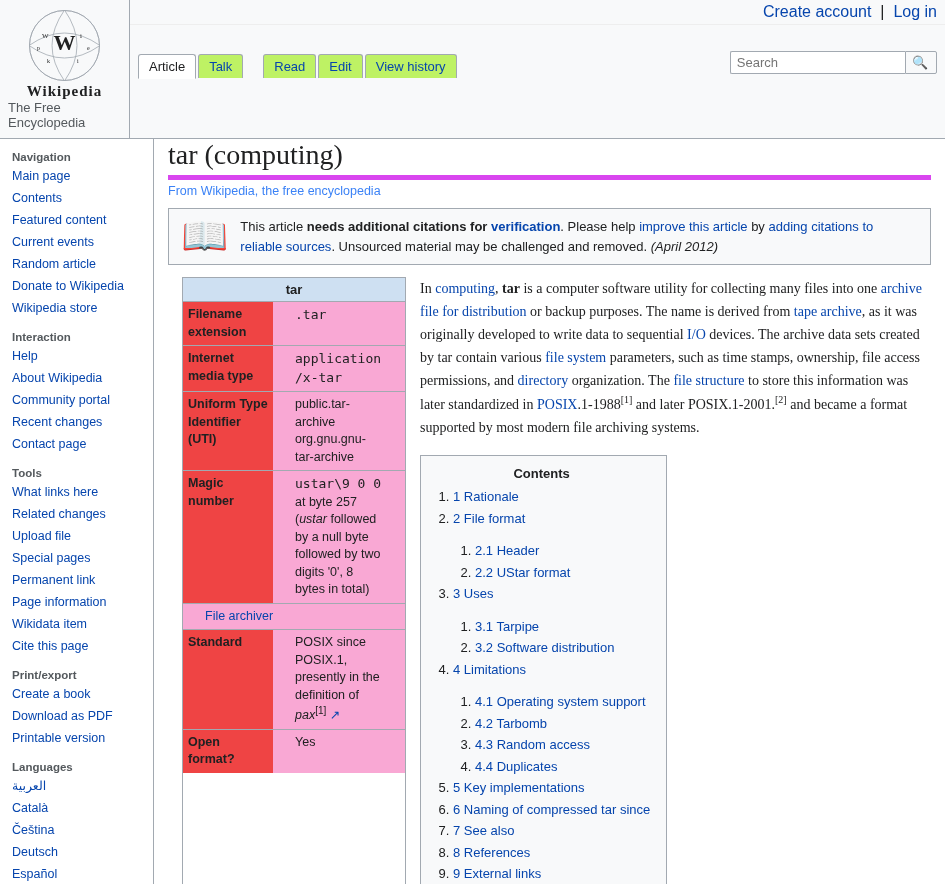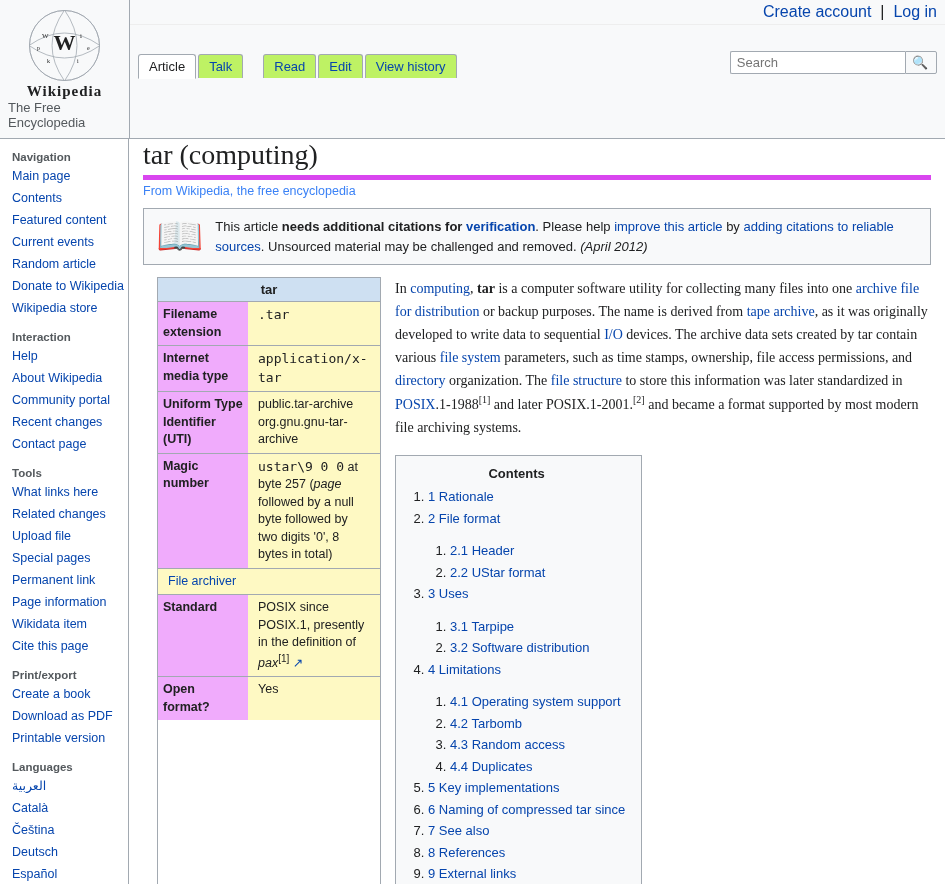--- a/index.html
+++ b/index.html
@@ -21,40 +21,40 @@
     #nav-top-right { text-align: right; padding: 3px 8px; font-family: sans-serif; font-size: 16px; border-bottom: 1px solid #eee; }
     #nav-tabs-search { display: flex; align-items: flex-end; justify-content: space-between; padding: 0 8px; }
     #nav-tabs { display: flex; align-items: flex-end; gap: 2px; padding-top: 4px; }
     .nav-tab { padding: 4px 10px; border: 1px solid #a2a9b1; border-bottom: none; border-radius: 3px 3px 0 0; background: #bef264; font-family: sans-serif; font-size: 13px; cursor: pointer; color: #0645ad; }
     .nav-tab.active { background: #fff; border-bottom: 1px solid #fff; color: #202122; margin-bottom: -1px; margin-top: 25px; }
     #nav-search { display: flex; align-items: center; padding-bottom: 4px; }
     #nav-search input { padding: 3px 6px; border: 1px solid #a2a9b1; border-right: none; border-radius: 2px 0 0 2px; font-size: 13px; width: 175px; }
     #nav-search button { padding: 3px 7px; border: 1px solid #a2a9b1; border-radius: 0 2px 2px 0; background: #f8f9fa; cursor: pointer; font-size: 13px; }
 
     #body-layout { display: flex; flex: 1; overflow: auto; }
-    #left-sidebar { width: 129px; flex-shrink: 0; padding: 8px 0 8px 8px; border-right: 1px solid #a2a9b1; font-family: sans-serif; font-size: 12.5px; }
+    #left-sidebar { width: 154px; flex-shrink: 0; padding: 8px 0 8px 8px; border-right: 1px solid #a2a9b1; font-family: sans-serif; font-size: 12.5px; }
     .sb-section { margin-bottom: 8px; }
     .sb-section-header { font-weight: bold; font-size: 11.5px; color: #54595d; padding: 4px 4px 2px 4px; text-transform: none; }
     .sb-link { display: block; padding: 1px 4px; color: #0645ad; font-size: 12.5px; line-height: 1.6; }
 
     #main-col { flex: 1; padding: 0 14px 14px 14px; overflow: auto; }
     #article-title { font-family: 'Linux Libertine', Georgia, serif; font-size: 28px; font-weight: normal; border-bottom: 5px solid #d946ef; padding-bottom: 4px; margin-bottom: 4px; }
     #article-from { font-family: sans-serif; font-size: 12.5px; color: #3b82f6; margin-bottom: 10px; }
 
     .notice { background: #f8f9fa; border: 1px solid #a2a9b1; padding: 8px 12px; margin-bottom: 12px; display: flex; align-items: flex-start; gap: 12px; font-family: sans-serif; font-size: 13px; }
     .notice-icon-wrap { font-size: 38px; line-height: 1; flex-shrink: 0; color: #c0a060; }
     .notice-body { flex: 1; line-height: 1.5; }
 
     .content-and-infobox { display: flex; gap: 14px; }
 
     .ib { border: 1px solid #a2a9b1; margin: 0 0 10px 0; width: 224px; flex-shrink: 0; font-family: sans-serif; font-size: 12.5px; }
     .ib-header { background: #cee0f2; text-align: center; font-weight: bold; padding: 4px; font-size: 13px; }
     .ib-row { display: flex; border-top: 1px solid #a2a9b1; }
-    .ib-key { background: #f0abfc; font-weight: bold; padding: 4px 5px; width: 90px; flex-shrink: 0; line-height: 1.4; }
-    .ib-val { background: #fef9c3; padding: 4px 10px; flex: 1; line-height: 1.4; word-break: break-word; }
+    .ib-key { background: #ef4444; font-weight: bold; padding: 4px 5px; width: 90px; flex-shrink: 0; line-height: 1.4; }
+    .ib-val { background: #f9a8d4; padding: 4px 22px; flex: 1; line-height: 1.4; word-break: break-word; }
 
     .toc-box { background: #f8f9fa; border: 1px solid #a2a9b1; display: inline-block; padding: 10px 16px 10px 12px; margin: 8px 0 12px 0; font-family: sans-serif; font-size: 13px; }
     .toc-box .toc-hdr { font-weight: bold; text-align: center; margin-bottom: 6px; }
     .toc-box ol { padding-left: 20px; margin: 0; }
     .toc-box li { margin: 2px 0; line-height: 1.5; }
     .toc-box ol ol { padding-left: 22px; margin-top: 13px; }
 
     .sec-head { font-family: 'Linux Libertine', Georgia, serif; font-size: 20px; font-weight: normal; border-bottom: 1px solid #a2a9b1; padding-bottom: 3px; margin: 14px 0 8px 0; display: flex; align-items: baseline; gap: 6px; }
     .sec-edit { font-size: 12px; font-family: sans-serif; color: #0645ad; }
 
@@ -180,21 +180,21 @@
           <div class="ib-row">
             <div class="ib-key">Internet media type</div>
             <div class="ib-val"><code>application/x-tar</code></div>
           </div>
           <div class="ib-row">
             <div class="ib-key">Uniform Type Identifier (UTI)</div>
             <div class="ib-val">public.tar-archive org.gnu.gnu-tar-archive</div>
           </div>
           <div class="ib-row">
             <div class="ib-key">Magic number</div>
-            <div class="ib-val"><code>ustar\9 0 0</code> at byte 257 (<i>page</i> followed by a null byte followed by two digits '0', 8 bytes in total)</div>
+            <div class="ib-val"><code>ustar\9 0 0</code> at byte 257 (<i>ustar</i> followed by a null byte followed by two digits '0', 8 bytes in total)</div>
           </div>
           <div class="ib-row">
             <div class="ib-val"><a href="#">File archiver</a></div>
           </div>
           <div class="ib-row">
             <div class="ib-key">Standard</div>
             <div class="ib-val">POSIX since POSIX.1, presently in the definition of <i>pax</i><sup>[1]</sup> <a href="#">↗</a></div>
           </div>
           <div class="ib-row">
             <div class="ib-key">Open format?</div>

